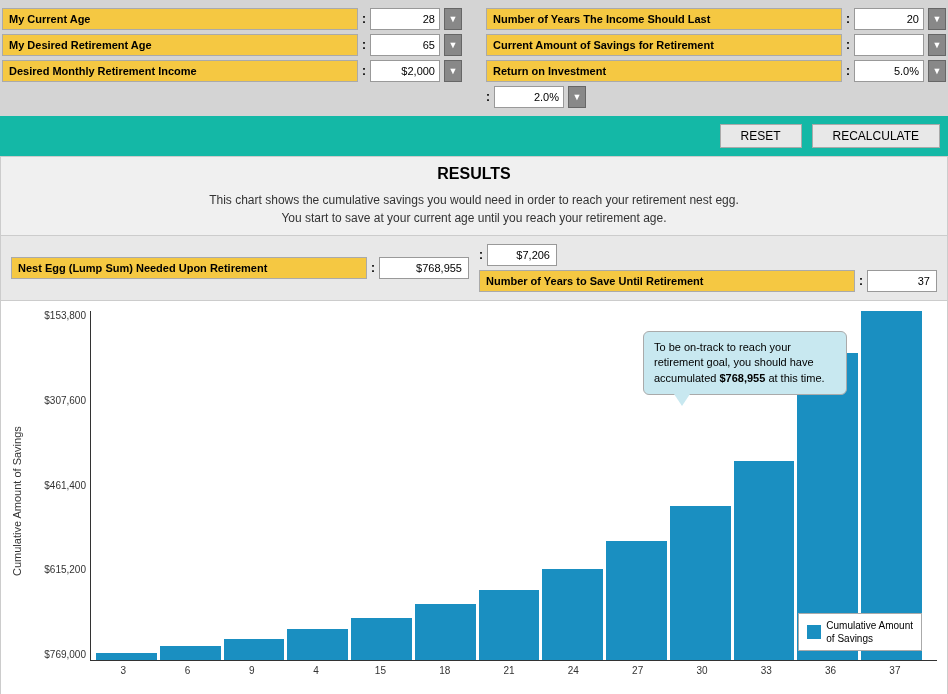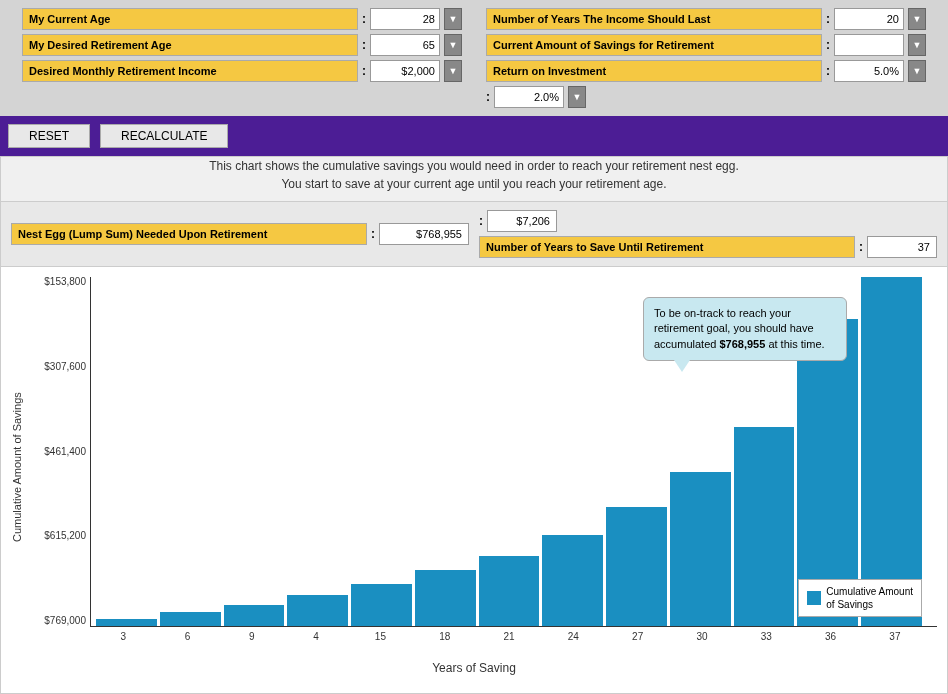--- a/index.html
+++ b/index.html
@@ -1,20 +1,20 @@
 <!DOCTYPE html>
 <html><head>
   <meta charset="utf-8">
   <style>
     * { box-sizing: border-box; margin: 0; padding: 0; }
     body { font-family: Arial, sans-serif; font-size: 12px; background: #d0d0d0; width: 948px; }
 
     .top-section {
       background: #d4d4d4;
-      padding: 8px 22px;
+      padding: 8px 2px;
       display: flex;
       gap: 24px;
     }
 
     .input-group {
       flex: 1;
       display: flex;
       flex-direction: column;
       gap: 4px;
     }
@@ -60,24 +60,24 @@
       cursor: pointer;
       display: flex;
       align-items: center;
       justify-content: center;
       color: white;
       font-size: 9px;
     }
 
     .button-row {
       display: flex;
-      justify-content: flex-start;
+      justify-content: flex-end;
       gap: 10px;
       padding: 8px;
-      background: #4c1d95;
+      background: #14b8a6;
     }
 
     .action-btn {
       background: #e8e8e8;
       border: 1px solid #aaa;
       padding: 4px 20px;
       font-size: 12px;
       cursor: pointer;
       font-family: Arial, sans-serif;
     }
@@ -360,20 +360,21 @@
     </div>
   </div>
 </div>
 
 <div class="button-row">
   <button class="action-btn">RESET</button>
   <button class="action-btn">RECALCULATE</button>
 </div>
 
 <div class="results-section">
+  <div class="results-title">RESULTS</div>
   <div class="results-desc">
     <span>This chart shows the cumulative savings you would need in order to reach your retirement nest egg.</span><br>
     <span>You start to save at your current age until you reach your retirement age.</span>
   </div>
 
   <div class="results-values">
     <div class="result-row">
       <div class="result-label">Nest Egg (Lump Sum) Needed Upon Retirement</div>
       <span class="colon">:</span>
       <div class="result-value">$768,955</div>

